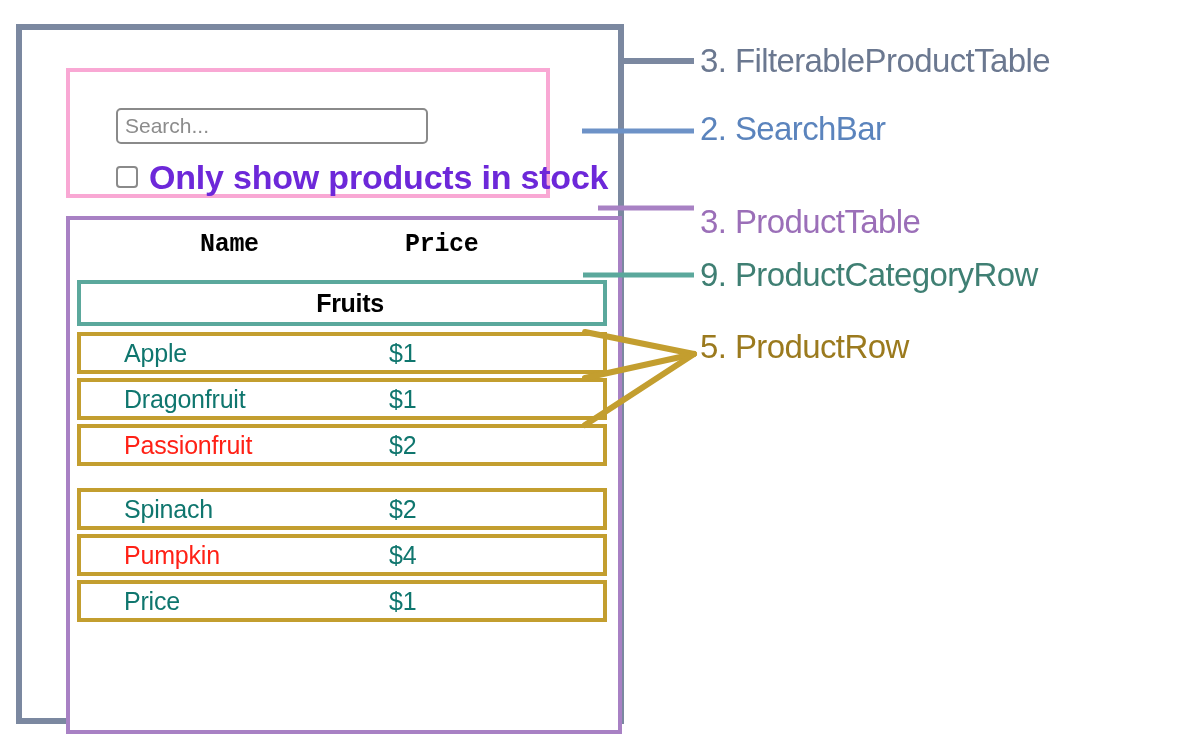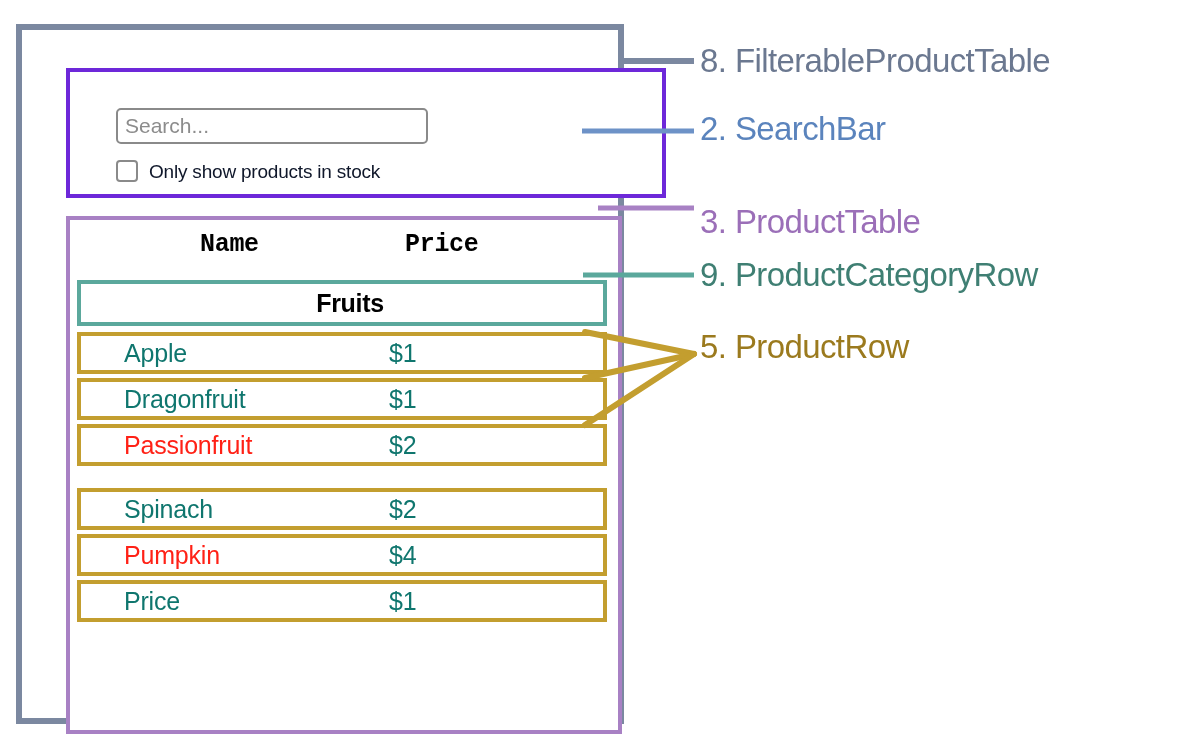--- a/index.html
+++ b/index.html
@@ -32,23 +32,23 @@
     border: 6px solid #7b88a0;
     background: #ffffff;
     box-sizing: border-box;
   }
 
   
   .searchbar-box {
     position: absolute;
     left: 44px;
     top: 38px;
-    width: 600px;
+    width: 484px;
     height: 130px;
-    border: 4px solid #6d28d9;
+    border: 4px solid #f9a8d4;
     background: #ffffff;
     box-sizing: border-box;
   }
 
   .search-input-wrap {
     position: absolute;
     left: 46px;
     top: 36px;
   }
   .search-input {
@@ -80,25 +80,26 @@
   .checkbox-box {
     width: 22px;
     height: 22px;
     box-sizing: border-box;
     border: 2px solid #8a8a8a;
     border-radius: 4px;
     background: #fff;
     flex: 0 0 auto;
   }
   .checkbox-label {
-    font-size: 19px;
-    color: #0f172a;
+    font-size: 34px;
+    color: #6d28d9;
     line-height: 1;
     white-space: nowrap;
     letter-spacing: -0.2px;
+    font-weight: bold;
   }
 
   
   .producttable-box {
     position: absolute;
     left: 44px;
     top: 186px;
     width: 556px;
     height: 518px;
     border: 4px solid #a881c4;
@@ -274,19 +275,19 @@
 
     <line x1="598" y1="208" x2="694" y2="208" stroke="#a881c4" stroke-width="5" stroke-linecap="butt"></line>
 
     <line x1="583" y1="275" x2="694" y2="275" stroke="#5ba89c" stroke-width="5" stroke-linecap="butt"></line>
 
     <line x1="585" y1="332" x2="694" y2="354" stroke="#c39e2f" stroke-width="6" stroke-linecap="round"></line>
     <line x1="585" y1="378" x2="694" y2="354" stroke="#c39e2f" stroke-width="6" stroke-linecap="round"></line>
     <line x1="585" y1="425" x2="694" y2="354" stroke="#c39e2f" stroke-width="6" stroke-linecap="round"></line>
   </svg>
 
-  <div class="legend-label lg-1">8. FilterableProductTable</div>
+  <div class="legend-label lg-1">3. FilterableProductTable</div>
   <div class="legend-label lg-2">2. SearchBar</div>
   <div class="legend-label lg-3">3. ProductTable</div>
   <div class="legend-label lg-4">9. ProductCategoryRow</div>
   <div class="legend-label lg-5">5. ProductRow</div>
 
 </div>
 
 </body></html>

